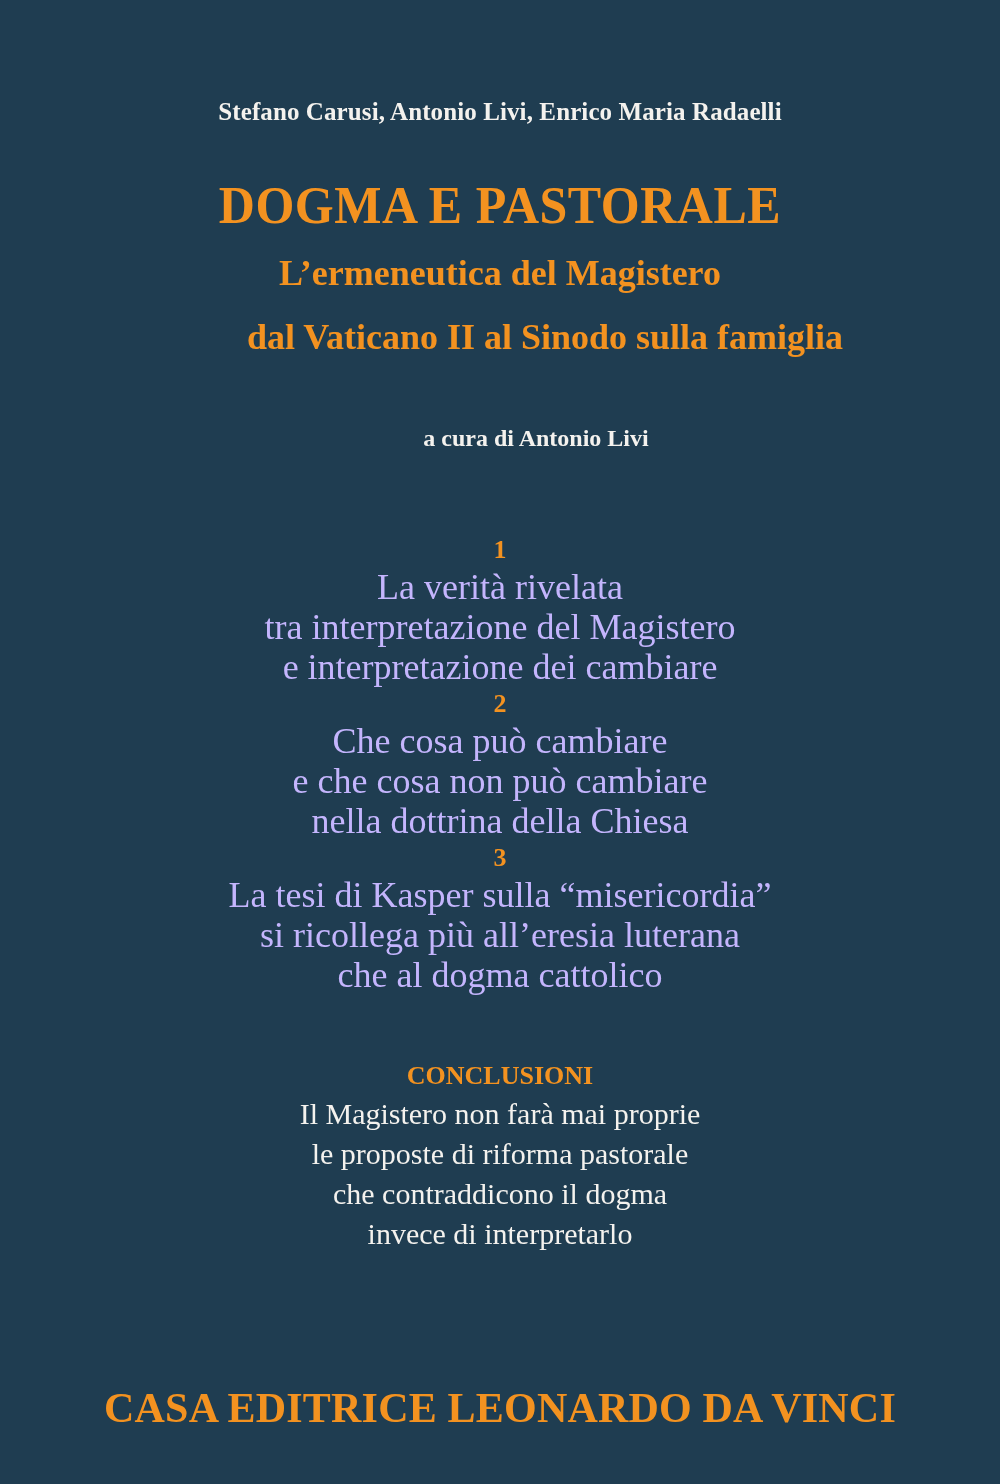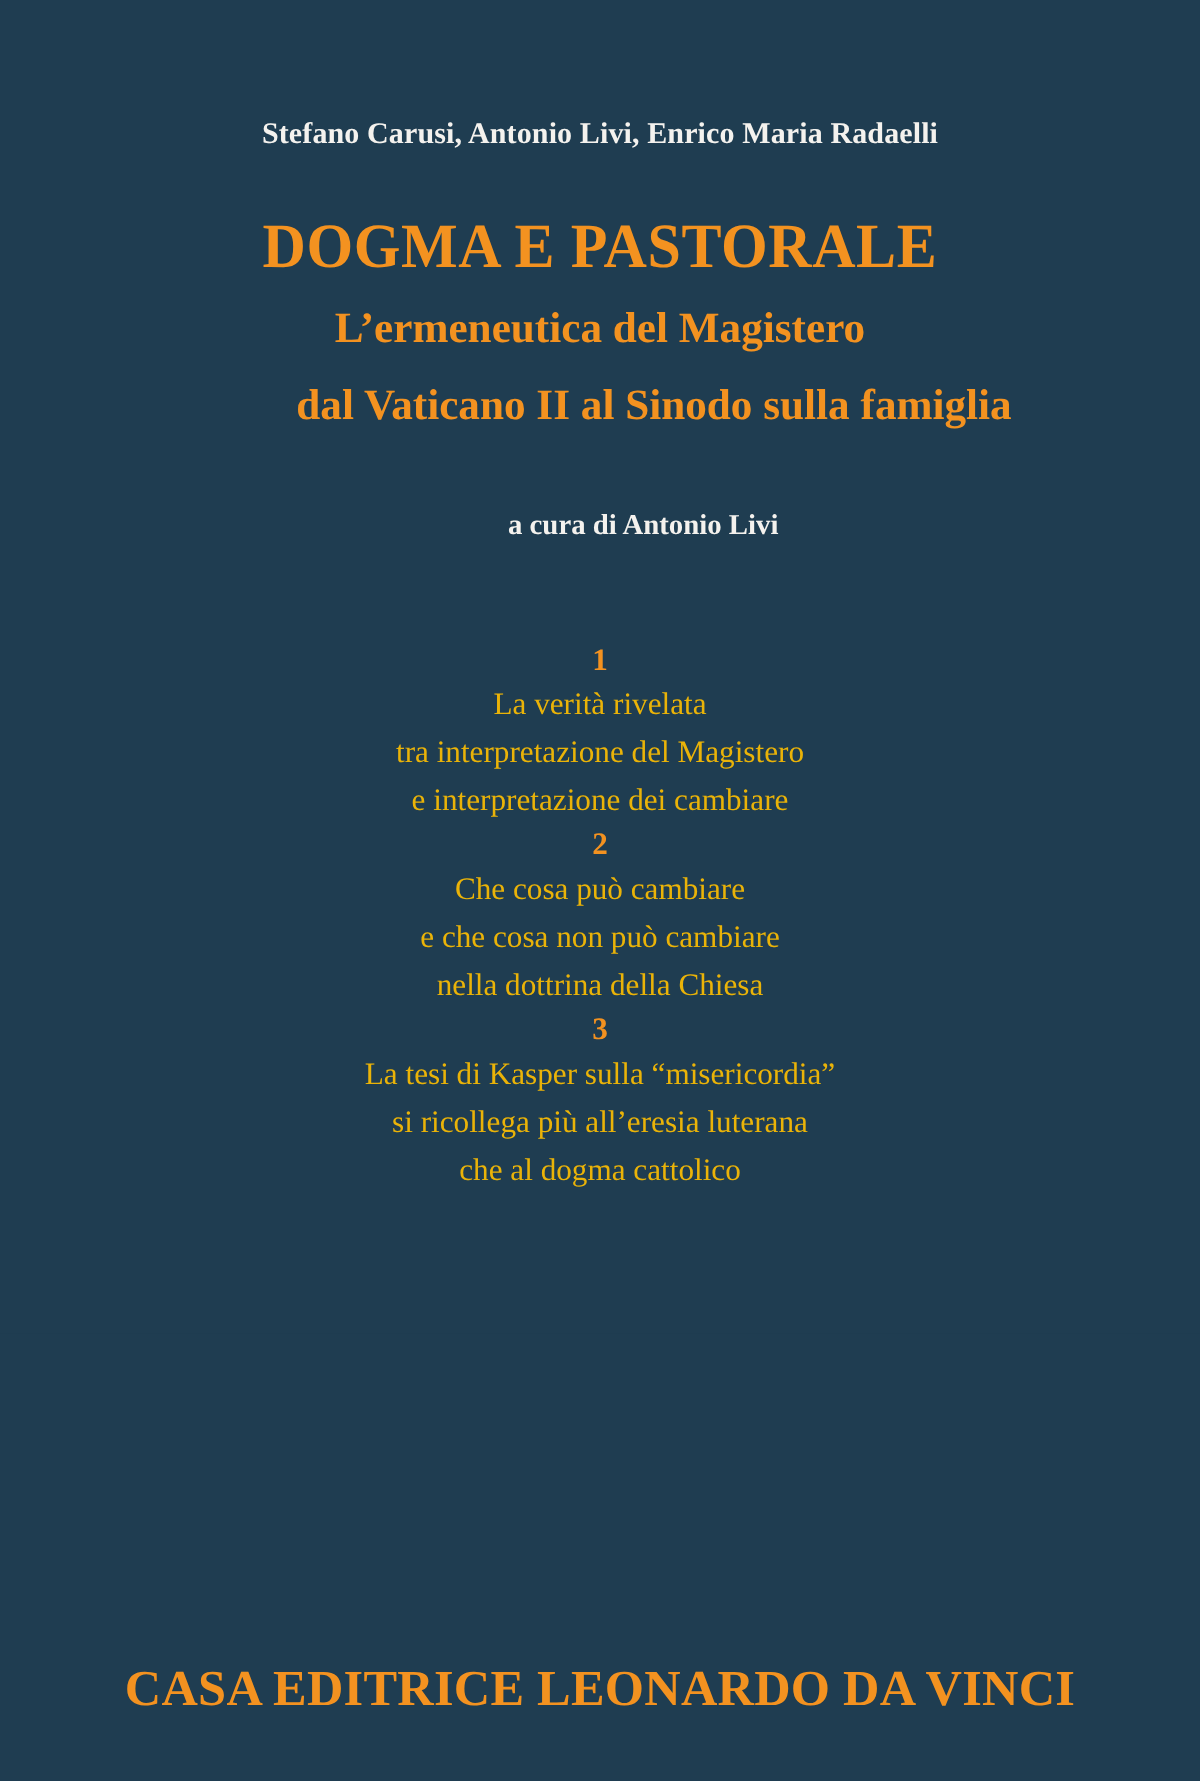--- a/index.html
+++ b/index.html
@@ -69,23 +69,23 @@
     width: 1000px;
   }
   .chapter-number {
     font-size: 26px;
     font-weight: bold;
     color: #f39220;
     line-height: 34px;
     height: 34px;
   }
   .chapter-line {
-    font-size: 26px;
+    font-size: 36px;
     line-height: 40px;
-    color: #eab308;
+    color: #c4b5fd;
   }
   .conclusions {
     position: absolute;
     top: 1058px;
     left: 0;
     width: 1000px;
   }
   .conclusions-heading {
     font-size: 26px;
     font-weight: bold;
@@ -136,16 +136,23 @@
       <div class="chapter-line">nella dottrina della Chiesa</div>
     </div>
     <div>
       <div class="chapter-number">3</div>
       <div class="chapter-line">La tesi di Kasper sulla “misericordia”</div>
       <div class="chapter-line">si ricollega più all’eresia luterana</div>
       <div class="chapter-line">che al dogma cattolico</div>
     </div>
   </div>
 
+  <div class="conclusions">
+    <div class="conclusions-heading">CONCLUSIONI</div>
+    <div class="conclusions-line">Il Magistero non farà mai proprie</div>
+    <div class="conclusions-line">le proposte di riforma pastorale</div>
+    <div class="conclusions-line">che contraddicono il dogma</div>
+    <div class="conclusions-line">invece di interpretarlo</div>
+  </div>
 
   <div class="publisher">CASA EDITRICE LEONARDO DA VINCI</div>
 
 </div>
 
 </body></html>

